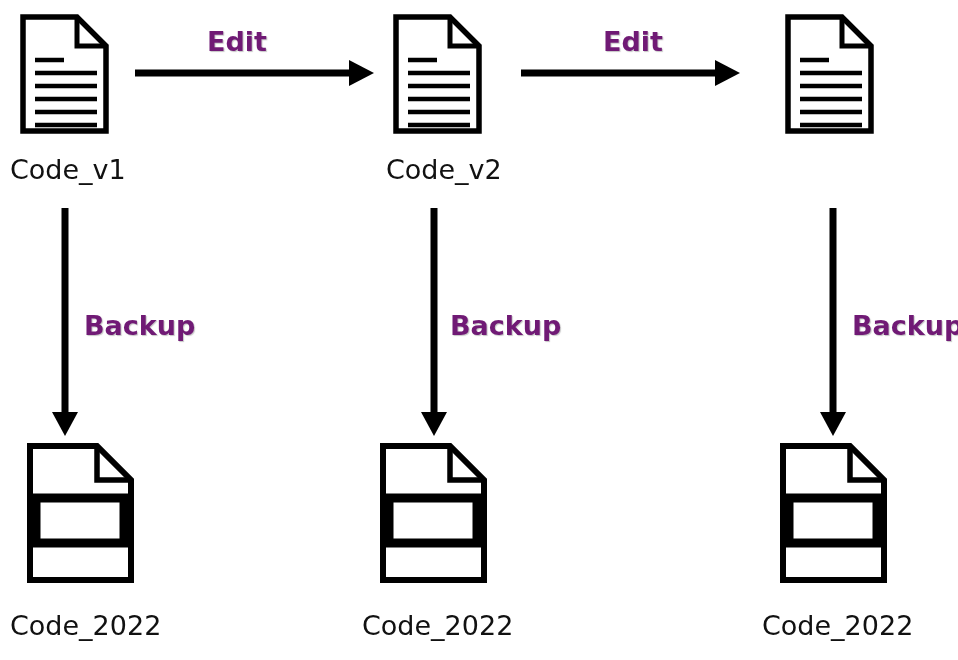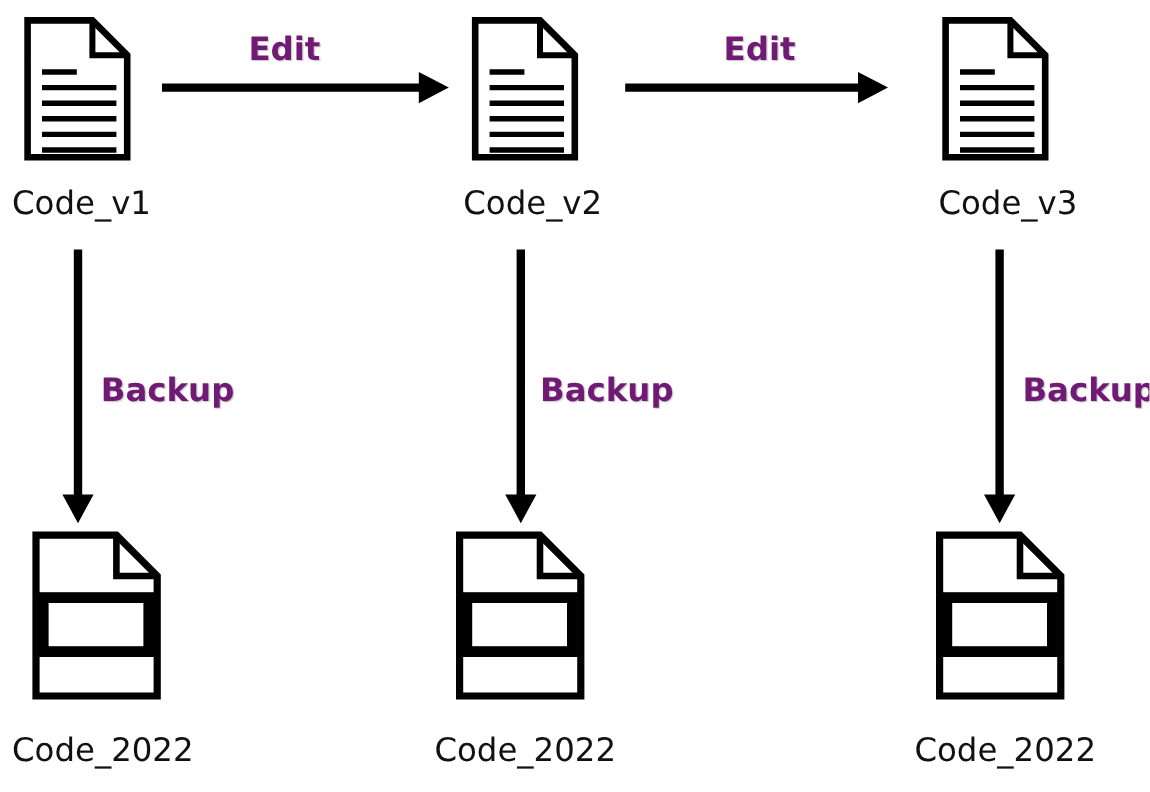--- a/index.html
+++ b/index.html
@@ -100,21 +100,20 @@
       <g stroke="#000000" stroke-width="4.5" stroke-linecap="butt">
         <line x1="15" y1="46" x2="44" y2="46"></line>
         <line x1="15" y1="59" x2="77" y2="59"></line>
         <line x1="15" y1="72" x2="77" y2="72"></line>
         <line x1="15" y1="85" x2="77" y2="85"></line>
         <line x1="15" y1="98" x2="77" y2="98"></line>
         <line x1="15" y1="111" x2="77" y2="111"></line>
       </g>
     </svg>
   </div>
-  <div class="caption" style="left:782px; top:156px;">Code_v3</div>
 
   <div class="arrow" style="left:133px; top:58px;">
     <svg width="245" height="30" viewBox="0 0 245 30">
       <line x1="2" y1="15" x2="218" y2="15" stroke="#000000" stroke-width="7"></line>
       <polygon points="216,2 241,15 216,28" fill="#000000"></polygon>
     </svg>
   </div>
   <div class="edge-label" style="left:207px; top:28px;">Edit</div>
 
   <div class="arrow" style="left:519px; top:58px;">

